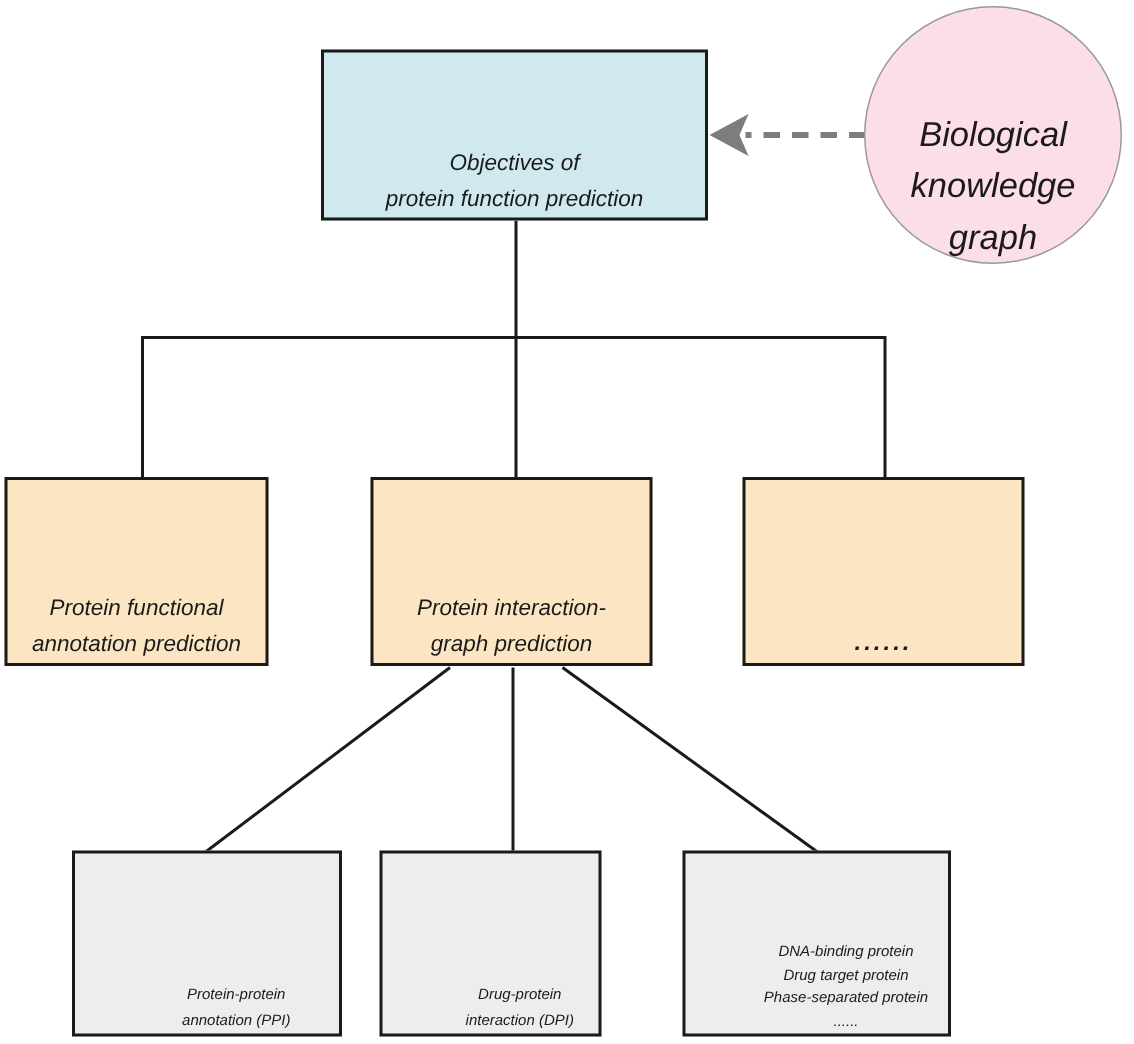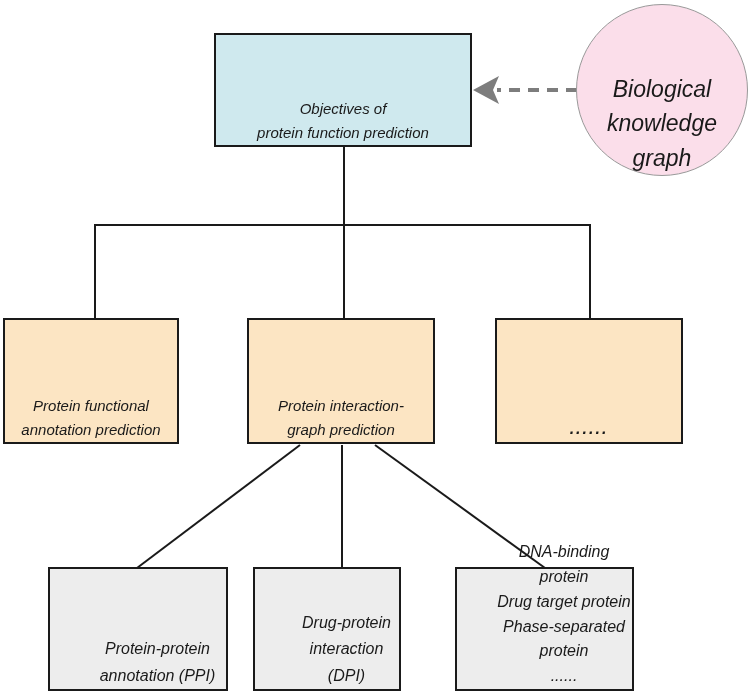--- a/index.html
+++ b/index.html
@@ -29,21 +29,21 @@
     background:#fce5c3;border:2px solid #1a1a1a;
     font-size:15px;line-height:1.6;
   }
   .box-l2-a{left:3px;width:176px;}
   .box-l2-b{left:247px;width:188px;}
   .box-l2-c{left:495px;width:188px;}
   .box-l2-c .label{font-weight:bold;letter-spacing:2px;font-size:16px;}
   .box-l3{
     top:567px;height:124px;
     background:#ededed;border:2px solid #1a1a1a;
-    font-size:16px;line-height:1.65;padding-left:39px;
+    font-size:10px;line-height:1.65;padding-left:39px;
   }
   .box-l3-a{left:48px;width:180px;}
   .box-l3-b{left:253px;width:148px;}
   .box-l3-c{left:455px;width:179px;line-height:1.55;}
 </style>
 </head>
 <body>
 
 <svg id="connectors" viewBox="0 0 756 696" xmlns="http://www.w3.org/2000/svg">
 

